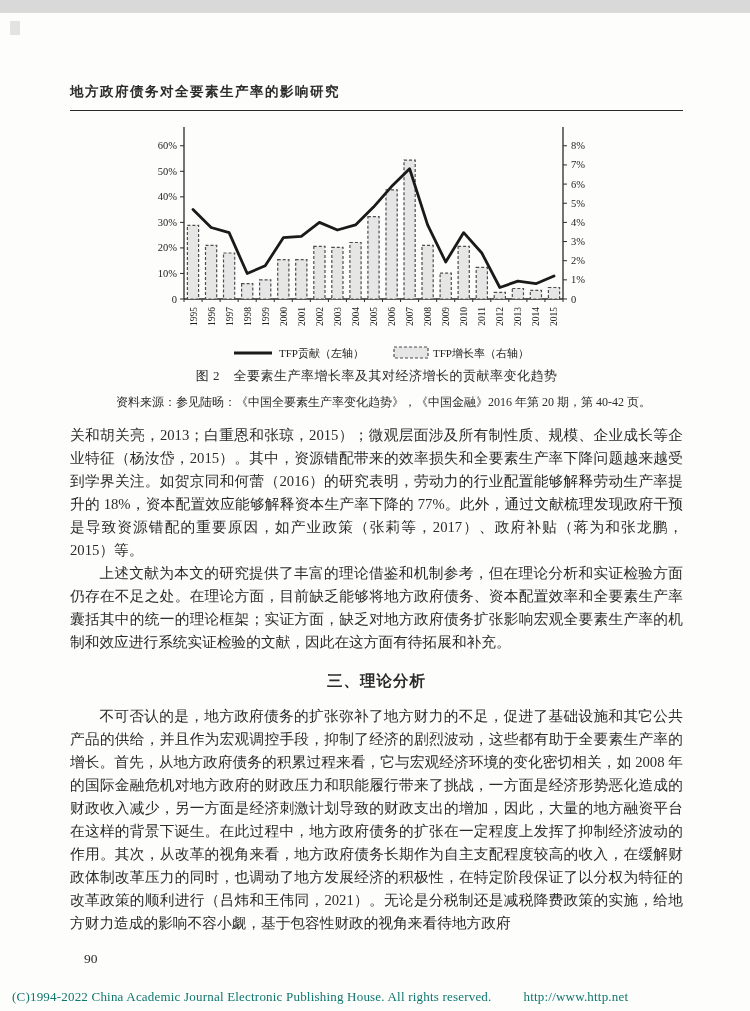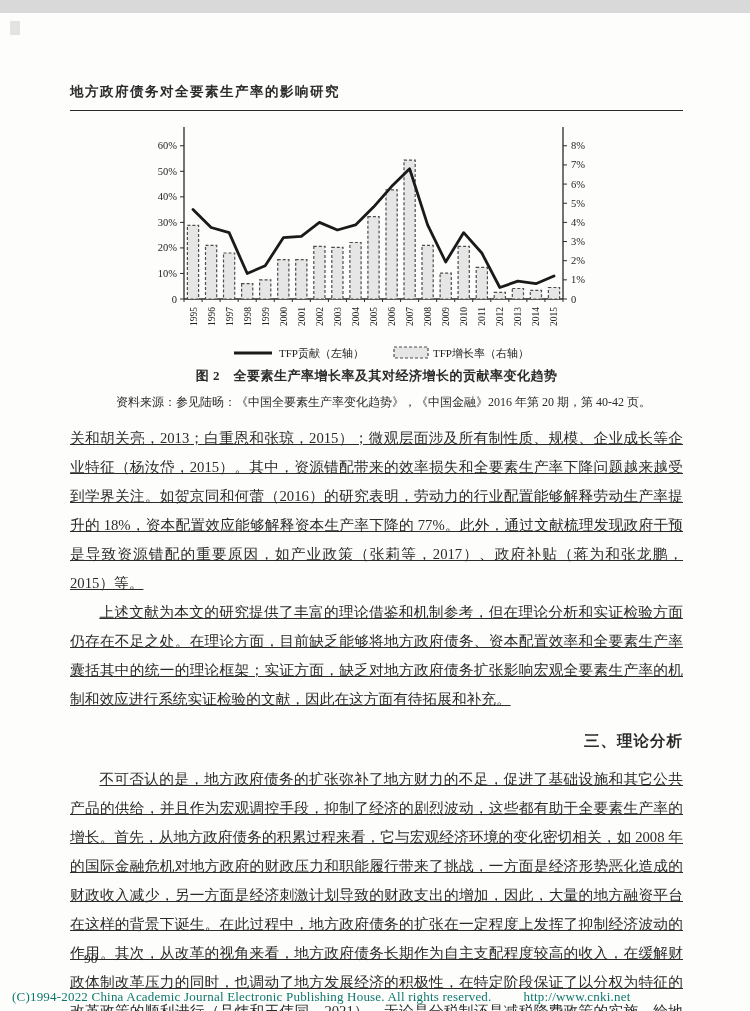--- a/index.html
+++ b/index.html
@@ -19,34 +19,33 @@
   .content{
     position:absolute;left:70px;top:70px;width:613px;
   }
   .header-title{
     font-size:13.5px;font-weight:bold;letter-spacing:1.5px;
     padding-bottom:9px;border-bottom:1.8px solid #2a2a2a;
   }
   .figure-block{margin-top:8px;text-align:center;}
   .figure-block svg{display:block;margin:0 auto;}
   .figure-caption{
-    font-size:13px;font-weight:bold;margin-top:2px;letter-spacing:.5px;
+    font-size:13px;font-weight:normal;margin-top:2px;letter-spacing:.5px;
   }
   .figure-source{
     font-size:12px;text-align:center;margin-top:9px;padding-left:14px;
   }
   .body-text{margin-top:13px;}
   .body-text p{
-    margin:0;font-size:14.7px;line-height:29px;
+    margin:0;font-size:14.7px;line-height:23px;
     text-align:justify;
-    text-decoration:underline;
   }
   .indent{text-indent:2em;}
   .section-heading{
-    text-align:right;font-size:15.5px;font-weight:bold;
+    text-align:center;font-size:15.5px;font-weight:bold;
     margin:17px 0 13px 0;letter-spacing:1px;
   }
   .page-number{
     position:absolute;left:84px;top:938px;font-size:13.5px;
   }
   .page-footer{
     position:absolute;left:12px;top:976px;width:726px;
     font-size:13px;color:#0f766e;letter-spacing:.2px;
     display:flex;gap:32px;white-space:nowrap;
   }
@@ -177,15 +176,15 @@
       <p class="indent">上述文献为本文的研究提供了丰富的理论借鉴和机制参考，但在理论分析和实证检验方面仍存在不足之处。在理论方面，目前缺乏能够将地方政府债务、资本配置效率和全要素生产率囊括其中的统一的理论框架；实证方面，缺乏对地方政府债务扩张影响宏观全要素生产率的机制和效应进行系统实证检验的文献，因此在这方面有待拓展和补充。</p>
       <div class="section-heading">三、理论分析</div>
       <p class="indent">不可否认的是，地方政府债务的扩张弥补了地方财力的不足，促进了基础设施和其它公共产品的供给，并且作为宏观调控手段，抑制了经济的剧烈波动，这些都有助于全要素生产率的增长。首先，从地方政府债务的积累过程来看，它与宏观经济环境的变化密切相关，如 2008 年的国际金融危机对地方政府的财政压力和职能履行带来了挑战，一方面是经济形势恶化造成的财政收入减少，另一方面是经济刺激计划导致的财政支出的增加，因此，大量的地方融资平台在这样的背景下诞生。在此过程中，地方政府债务的扩张在一定程度上发挥了抑制经济波动的作用。其次，从改革的视角来看，地方政府债务长期作为自主支配程度较高的收入，在缓解财政体制改革压力的同时，也调动了地方发展经济的积极性，在特定阶段保证了以分权为特征的改革政策的顺利进行（吕炜和王伟同，2021）。无论是分税制还是减税降费政策的实施，给地方财力造成的影响不容小觑，基于包容性财政的视角来看待地方政府</p>
     </div>
   </div>
 
   <div class="page-number">90</div>
 
   <div class="page-footer">
     <span>(C)1994-2022 China Academic Journal Electronic Publishing House. All rights reserved.</span>
-    <span>http://www.cnki.net</span>
+    <span>http://www.http.net</span>
   </div>
 </div>
 
 </body></html>

